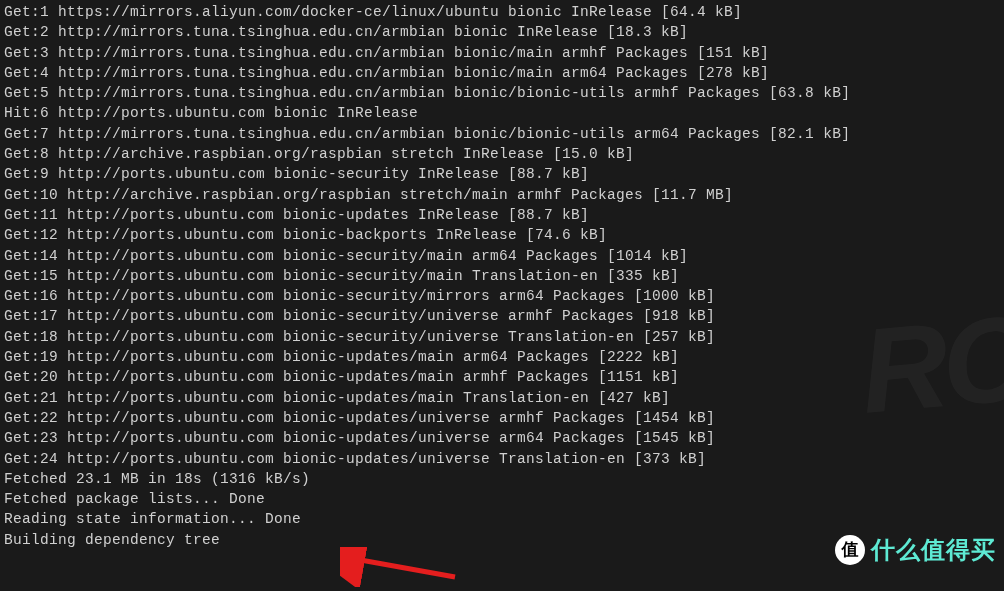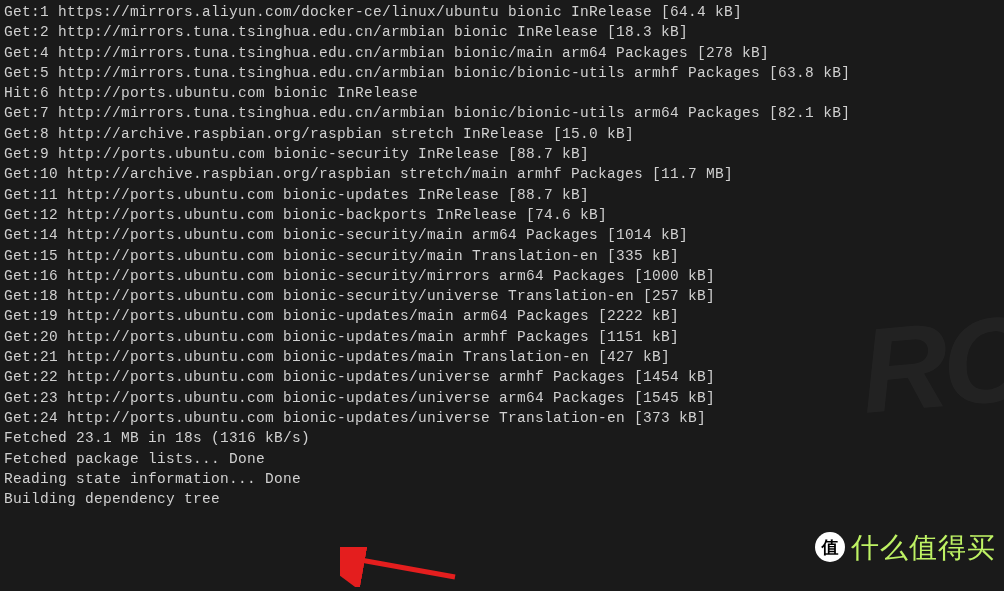--- a/index.html
+++ b/index.html
@@ -54,44 +54,46 @@
       background: #fff;
       border-radius: 50%;
       display: flex;
       align-items: center;
       justify-content: center;
       color: #000;
       font-weight: bold;
       font-size: 17px;
     }
     .brand-text {
-      color: #bef264;
-      font-size: 28px;
-      font-weight: normal;
+      color: #5eead4;
+      font-size: 24px;
+      font-weight: bold;
       letter-spacing: 1px;
     }
   </style>
 </head>
 <body>
 
 <div id="terminal-container">
     <div class="terminal-line">Get:1 https://mirrors.aliyun.com/docker-ce/linux/ubuntu bionic InRelease [64.4 kB]</div>
     <div class="terminal-line">Get:2 http://mirrors.tuna.tsinghua.edu.cn/armbian bionic InRelease [18.3 kB]</div>
+    <div class="terminal-line">Get:3 http://mirrors.tuna.tsinghua.edu.cn/armbian bionic/main armhf Packages [151 kB]</div>
     <div class="terminal-line">Get:4 http://mirrors.tuna.tsinghua.edu.cn/armbian bionic/main arm64 Packages [278 kB]</div>
     <div class="terminal-line">Get:5 http://mirrors.tuna.tsinghua.edu.cn/armbian bionic/bionic-utils armhf Packages [63.8 kB]</div>
     <div class="terminal-line">Hit:6 http://ports.ubuntu.com bionic InRelease</div>
     <div class="terminal-line">Get:7 http://mirrors.tuna.tsinghua.edu.cn/armbian bionic/bionic-utils arm64 Packages [82.1 kB]</div>
     <div class="terminal-line">Get:8 http://archive.raspbian.org/raspbian stretch InRelease [15.0 kB]</div>
     <div class="terminal-line">Get:9 http://ports.ubuntu.com bionic-security InRelease [88.7 kB]</div>
     <div class="terminal-line">Get:10 http://archive.raspbian.org/raspbian stretch/main armhf Packages [11.7 MB]</div>
     <div class="terminal-line">Get:11 http://ports.ubuntu.com bionic-updates InRelease [88.7 kB]</div>
     <div class="terminal-line">Get:12 http://ports.ubuntu.com bionic-backports InRelease [74.6 kB]</div>
     <div class="terminal-line">Get:14 http://ports.ubuntu.com bionic-security/main arm64 Packages [1014 kB]</div>
     <div class="terminal-line">Get:15 http://ports.ubuntu.com bionic-security/main Translation-en [335 kB]</div>
     <div class="terminal-line">Get:16 http://ports.ubuntu.com bionic-security/mirrors arm64 Packages [1000 kB]</div>
+    <div class="terminal-line">Get:17 http://ports.ubuntu.com bionic-security/universe armhf Packages [918 kB]</div>
     <div class="terminal-line">Get:18 http://ports.ubuntu.com bionic-security/universe Translation-en [257 kB]</div>
     <div class="terminal-line">Get:19 http://ports.ubuntu.com bionic-updates/main arm64 Packages [2222 kB]</div>
     <div class="terminal-line">Get:20 http://ports.ubuntu.com bionic-updates/main armhf Packages [1151 kB]</div>
     <div class="terminal-line">Get:21 http://ports.ubuntu.com bionic-updates/main Translation-en [427 kB]</div>
     <div class="terminal-line">Get:22 http://ports.ubuntu.com bionic-updates/universe armhf Packages [1454 kB]</div>
     <div class="terminal-line">Get:23 http://ports.ubuntu.com bionic-updates/universe arm64 Packages [1545 kB]</div>
     <div class="terminal-line">Get:24 http://ports.ubuntu.com bionic-updates/universe Translation-en [373 kB]</div>
     <div class="terminal-line">Fetched 23.1 MB in 18s (1316 kB/s)</div>
     <div class="terminal-line">Fetched package lists... Done</div>
     <div class="terminal-line">Reading state information... Done</div>

